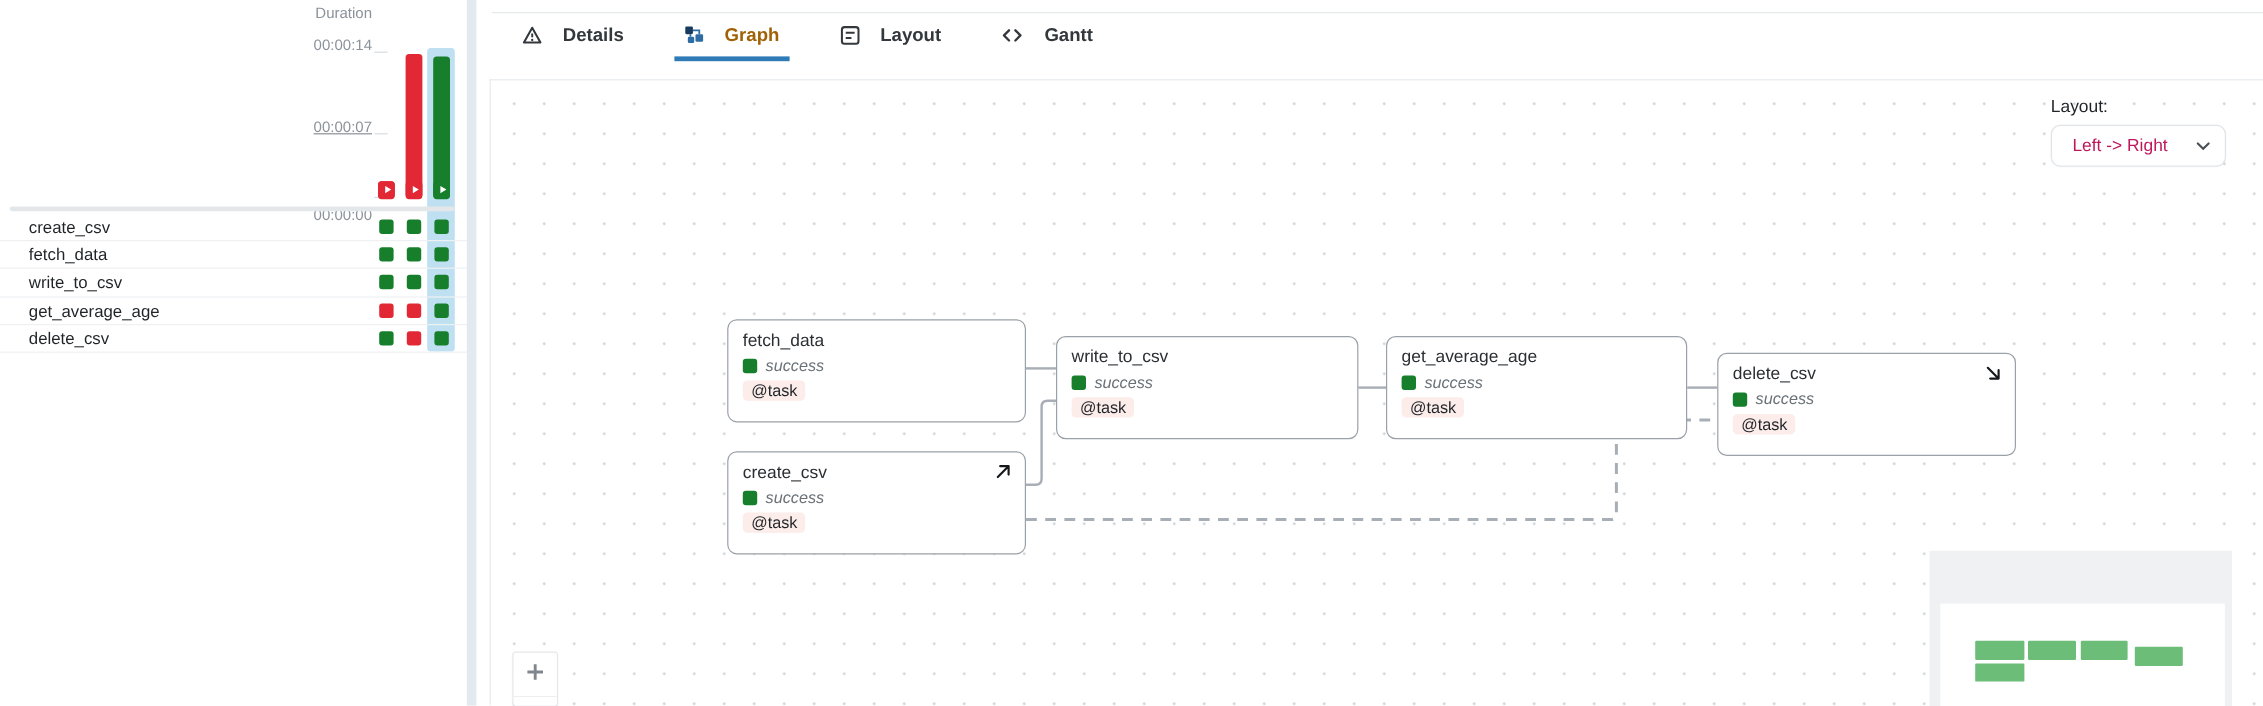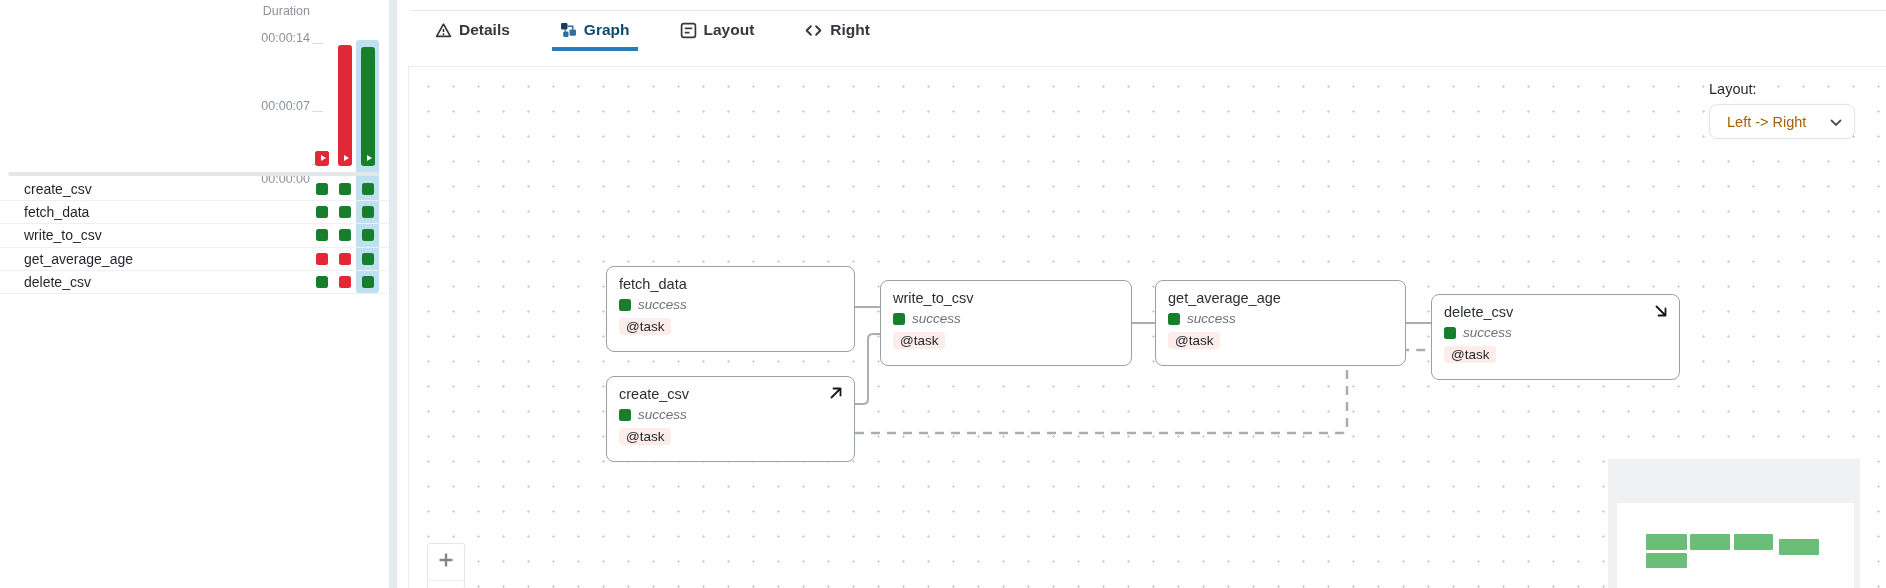--- a/index.html
+++ b/index.html
@@ -24,23 +24,23 @@
   .sq.c0 { left:316px; } .sq.c1 { left:339px; } .sq.c2 { left:362px; }
   .st-success { background:#177e2c; }
   .st-failed  { background:#e22834; }
 
   
   #panel-separator { position:absolute; left:389px; top:0; width:8px; height:588px; background:#e2eaf0; }
 
   
   #top-line { position:absolute; left:410px; top:10px; width:1476px; height:1px; background:#e6e9ec; }
   #tab-bar { position:absolute; left:427px; top:17px; display:flex; gap:34px; }
-  .tab { display:flex; align-items:center; gap:7px; font-size:15.5px; font-weight:700; color:#33383d;
+  .tab { display:flex; align-items:flex-start; gap:17px; font-size:15.5px; font-weight:700; color:#33383d;
          padding:4px 8px 12px 8px; cursor:pointer; }
-  .tab.active { color:#0c4a6e; border-bottom:4px solid #2f7bb7; padding-bottom:8px; }
+  .tab.active { color:#a16207; border-bottom:4px solid #2f7bb7; padding-bottom:8px; }
   .tab svg { display:block; }
 
   
   #canvas { position:absolute; left:408px; top:66px; width:1724px; height:522px; background:#fff;
             border-top:1px solid #e8ebee; border-left:1px solid #e8ebee;
             background-image:radial-gradient(#ced3d7 1px, transparent 1.2px);
             background-size:25px 25px; background-position:7px 7px; }
   #edges { position:absolute; left:0; top:0; width:1478px; height:522px; pointer-events:none; }
 
   .node { position:absolute; width:249px; height:86px; background:#fff; border:1px solid #9ba1a8;
@@ -56,21 +56,21 @@
   #node-create  { left:197px;  top:309px; }
   #node-write   { left:471px;  top:213px; width:252px; }
   #node-avg     { left:746px;  top:213px; width:251px; }
   #node-delete  { left:1022px; top:227px; }
 
   
   #layout-control { position:absolute; left:1300px; top:14px; }
   #layout-label { font-size:14.5px; color:#1f2428; margin-bottom:7px; }
   #layout-select { width:146px; height:35px; background:#fff; border:1px solid #e1e5e9; border-radius:8px;
                    display:flex; align-items:center; justify-content:space-between; padding:0 12px 0 17px;
-                   font-size:14.5px; color:#a16207; cursor:pointer; box-shadow:0 0 0 1px rgba(0,0,0,0.01); }
+                   font-size:14.5px; color:#be185d; cursor:pointer; box-shadow:0 0 0 1px rgba(0,0,0,0.01); }
 
   
   #flow-controls { position:absolute; left:18px; top:476px; width:38px; height:46px; background:#fff;
                    border:1px solid #e4e7ea; border-radius:3px; overflow:hidden; box-shadow:0 1px 2px rgba(0,0,0,0.04); }
   .ctrl-btn { width:100%; height:37px; display:flex; align-items:center; justify-content:center;
               border-bottom:1px solid #eceef0; background:#fff; cursor:pointer; }
 
   
   #minimap { position:absolute; left:1199px; top:392px; width:252px; height:130px; background:#f0f1f2; }
   #minimap-viewport { position:absolute; left:9px; top:44px; width:237px; height:86px; background:#ffffff; }
@@ -81,21 +81,21 @@
   .mm-3 { left:171px; top:80px; width:40px; height:16px; }
   .mm-4 { left:38px;  top:94px; width:41px; height:15px; }
 </style>
 </head>
 <body>
 
 <div id="left-panel">
   <div class="duration-label">Duration</div>
 
   <div class="axis-label" style="top:31px;">00:00:14</div>
-  <div class="axis-label" style="top:99px;">00:00:07</div>
+  <div class="axis-label" style="top:99px;text-decoration:underline;">00:00:07</div>
   <div class="axis-label" style="top:156px;margin-top:16px;">00:00:00</div>
   <div class="axis-tick" style="top:43px;"></div>
   <div class="axis-tick" style="top:111px;"></div>
   <div class="axis-tick" style="top:164px;"></div>
 
   <div class="col-highlight"></div>
 
   <div class="bar-wrap" style="left:315px; width:14px;">
     <div class="bar st-failed" style="height: 15px;"></div>
   </div>
@@ -186,21 +186,21 @@
         </svg>
     </span>
     <span>Layout</span>
   </div>
   <div class="tab">
     <span>
       <svg width="19" height="17" viewBox="0 0 18 16">
           <path d="M6.5 4 L2.5 8 L6.5 12 M11.5 4 L15.5 8 L11.5 12" fill="none" stroke="#33383d" stroke-width="1.8" stroke-linecap="round" stroke-linejoin="round"></path>
         </svg>
     </span>
-    <span>Right</span>
+    <span>Gantt</span>
   </div>
 </div>
 
 <div id="canvas">
 
   <svg id="edges">
     <g fill="none" stroke="#a7aeb5" stroke-width="2">
       <path d="M446 240 H471"></path>
       <path d="M446 337 H454 Q459 337 459 332 V272 Q459 267 464 267 H471"></path>
       <path d="M723 256 H746"></path>

